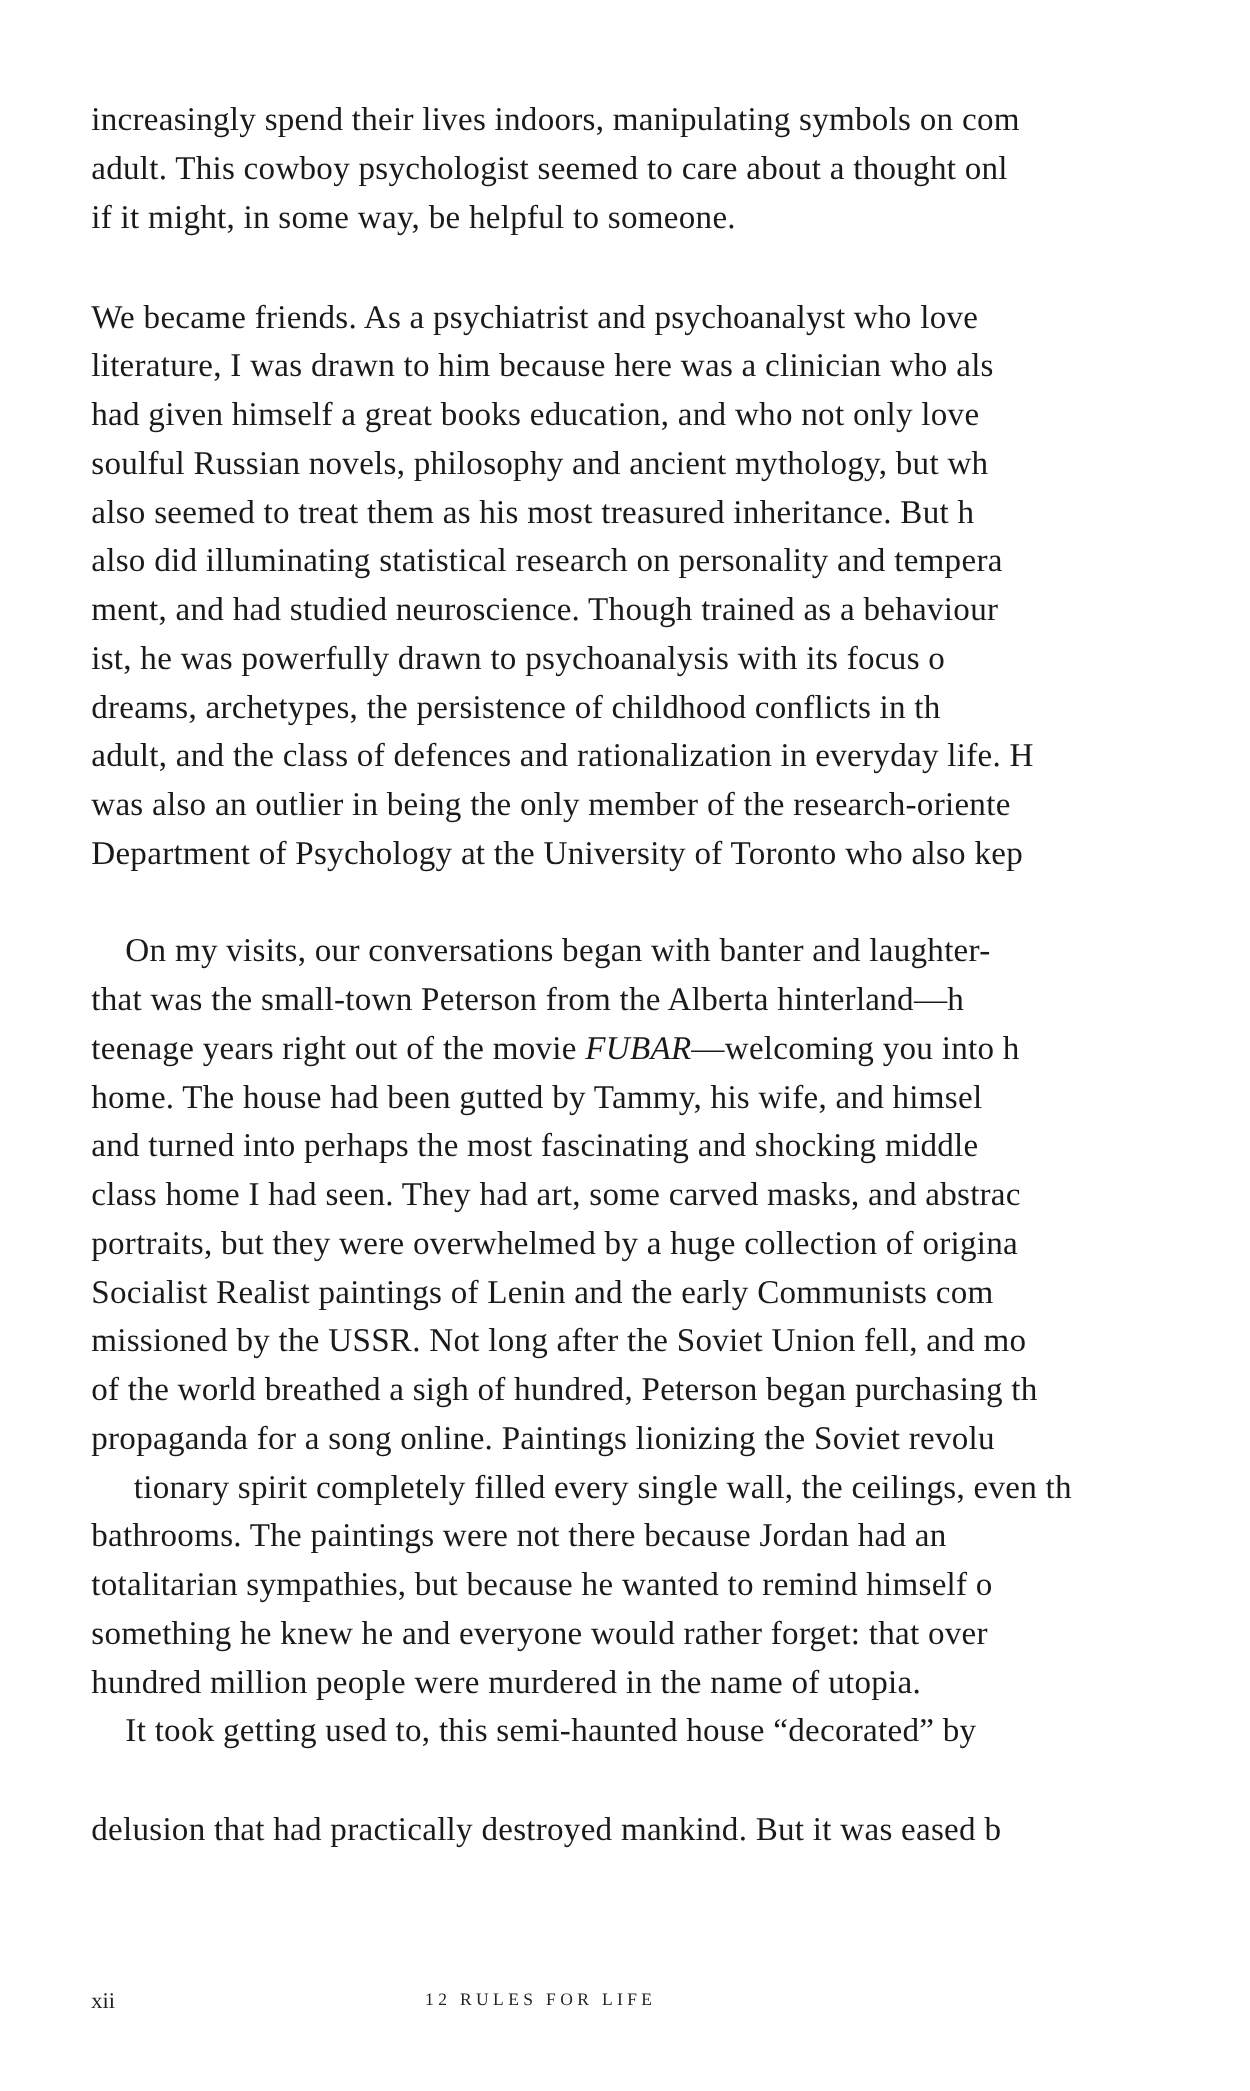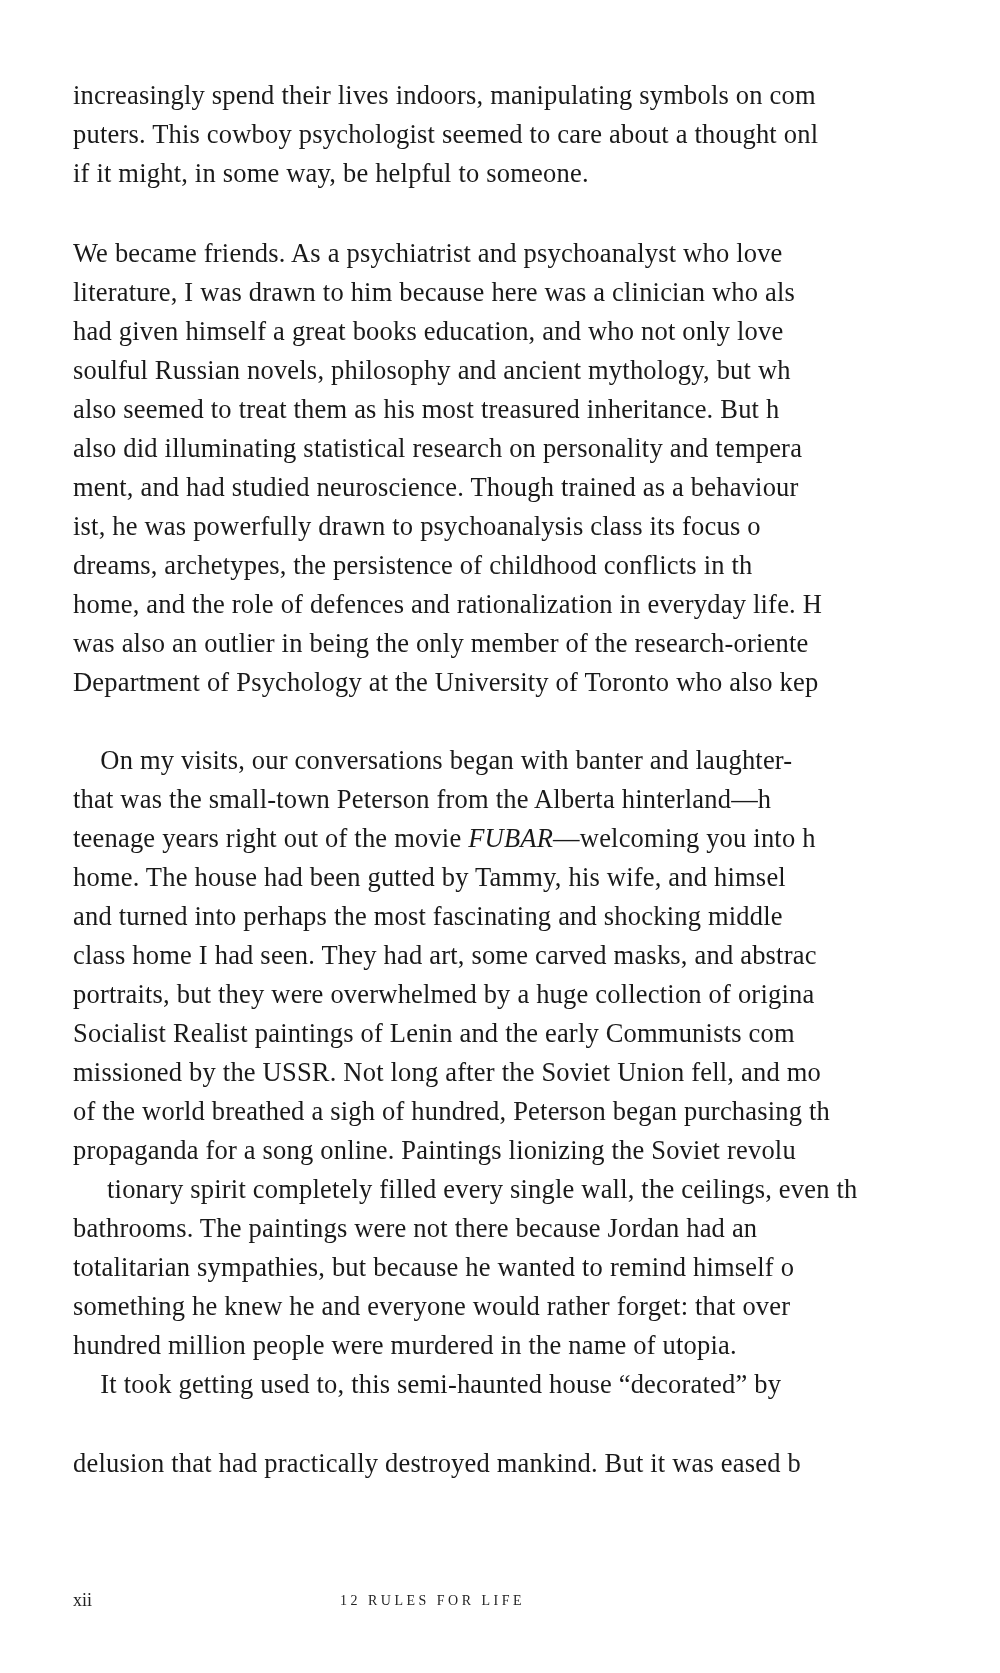--- a/index.html
+++ b/index.html
@@ -17,32 +17,32 @@
     .footer { position: absolute; top: 1590px; font-size: 18px; color: #222; }
     .folio { left: 73px; }
     .running-head { left: 340px; width: 320px; letter-spacing: 3.5px; font-size: 14px; top: 1593px; }
   </style>
 </head>
 <body>
 
 <div class="page">
   <div class="clip" id="body-text">
       <div class="line" style="top: 78px; white-space: pre;">increasingly spend their lives indoors, manipulating symbols on com</div>
-      <div class="line" style="top: 117px; white-space: pre;">puters. This cowboy psychologist seemed to care about a thought onl</div>
+      <div class="line" style="top: 117px; white-space: pre;">adult. This cowboy psychologist seemed to care about a thought onl</div>
       <div class="line" style="top: 156px; white-space: pre;">if it might, in some way, be helpful to someone.</div>
       <div class="line" style="top: 236px; white-space: pre;">We became friends. As a psychiatrist and psychoanalyst who love</div>
       <div class="line" style="top: 275px; white-space: pre;">literature, I was drawn to him because here was a clinician who als</div>
       <div class="line" style="top: 314px; white-space: pre;">had given himself a great books education, and who not only love</div>
       <div class="line" style="top: 353px; white-space: pre;">soulful Russian novels, philosophy and ancient mythology, but wh</div>
       <div class="line" style="top: 392px; white-space: pre; text-align: center;">also seemed to treat them as his most treasured inheritance. But h</div>
       <div class="line" style="top: 431px; white-space: pre;">also did illuminating statistical research on personality and tempera</div>
       <div class="line" style="top: 470px; white-space: pre;">ment, and had studied neuroscience. Though trained as a behaviour</div>
-      <div class="line" style="top: 509px; white-space: pre;">ist, he was powerfully drawn to psychoanalysis class its focus o</div>
+      <div class="line" style="top: 509px; white-space: pre;">ist, he was powerfully drawn to psychoanalysis with its focus o</div>
       <div class="line" style="top: 548px; white-space: pre;">dreams, archetypes, the persistence of childhood conflicts in th</div>
-      <div class="line" style="top: 587px; white-space: pre;">home, and the role of defences and rationalization in everyday life. H</div>
+      <div class="line" style="top: 587px; white-space: pre;">adult, and the class of defences and rationalization in everyday life. H</div>
       <div class="line" style="top: 626px; white-space: pre;">was also an outlier in being the only member of the research-oriente</div>
       <div class="line" style="top: 665px; white-space: pre;">Department of Psychology at the University of Toronto who also kep</div>
       <div class="line" style="top: 743px; white-space: pre;">    On my visits, our conversations began with banter and laughter-</div>
       <div class="line" style="top: 782px; white-space: pre;">that was the small-town Peterson from the Alberta hinterland—h</div>
       <div class="line" style="top: 821px;"><span>teenage years right out of the movie </span><span class="it">FUBAR</span><span>—welcoming you into h</span></div>
       <div class="line" style="top: 860px; white-space: pre;">home. The house had been gutted by Tammy, his wife, and himsel</div>
       <div class="line" style="top: 899px; white-space: pre;">and turned into perhaps the most fascinating and shocking middle</div>
       <div class="line" style="top: 938px; white-space: pre;">class home I had seen. They had art, some carved masks, and abstrac</div>
       <div class="line" style="top: 977px; white-space: pre;">portraits, but they were overwhelmed by a huge collection of origina</div>
       <div class="line" style="top: 1016px; white-space: pre;">Socialist Realist paintings of Lenin and the early Communists com</div>

